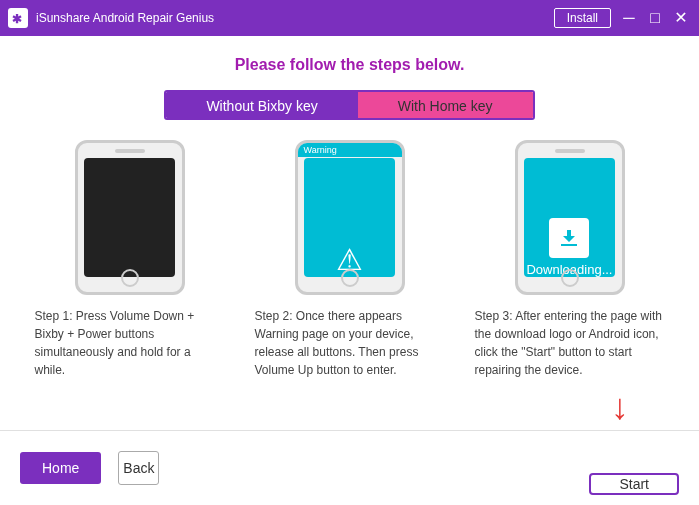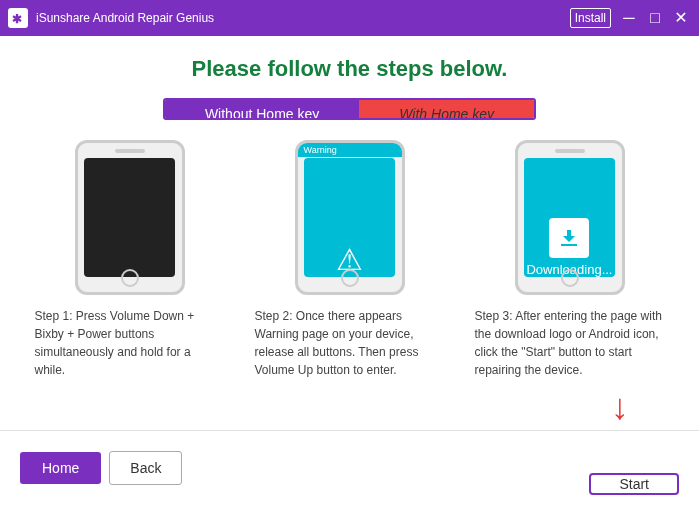--- a/index.html
+++ b/index.html
@@ -35,21 +35,21 @@
     .title-bar-icon svg { width: 14px; height: 14px; }
     .title-bar-title {
       flex: 1;
       font-size: 12px;
       font-weight: 500;
     }
     .title-bar-install {
       background: transparent;
       color: white;
       border: 1px solid white;
-      padding: 2px 4px;
+      padding: 2px 12px;
       font-size: 12px;
       cursor: pointer;
       border-radius: 2px;
       margin-right: 8px;
     }
     .title-bar-controls {
       display: flex;
       gap: 6px;
       align-items: center;
     }
@@ -70,23 +70,23 @@
       flex: 1;
       background: white;
       display: flex;
       flex-direction: column;
       align-items: center;
       padding: 20px 20px 0;
       overflow: hidden;
     }
 
     .page-heading {
-      font-size: 22px;
+      font-size: 16px;
       font-weight: 700;
-      color: #15803d;
+      color: #a21caf;
       margin-bottom: 16px;
     }
 
     
     .tabs {
       display: flex;
       border: 2px solid #7b2fbe;
       border-radius: 3px;
       margin-bottom: 20px;
       overflow: hidden;
@@ -96,23 +96,22 @@
       font-size: 14px;
       cursor: pointer;
       border: none;
       outline: none;
     }
     .tab.active {
       background: #7b2fbe;
       color: white;
     }
     .tab.inactive {
-      background: #ef4444;
+      background: #ec4899;
       color: #333;
-      font-style: italic;
     }
 
     
     .steps-container {
       display: flex;
       gap: 30px;
       justify-content: center;
       width: 100%;
       margin-bottom: 10px;
     }
@@ -251,37 +250,37 @@
       line-height: 1;
     }
 
     
     .bottom-bar {
       display: flex;
       align-items: center;
       padding: 10px 20px;
       background: white;
       border-top: 1px solid #e0e0e0;
-      gap: 8px;
+      gap: 17px;
       flex-shrink: 0;
     }
     .btn-home {
       background: #7b2fbe;
       color: white;
       border: none;
       padding: 8px 22px;
       font-size: 14px;
       border-radius: 3px;
       cursor: pointer;
     }
     .btn-back {
       background: white;
       color: #333;
       border: 1px solid #aaa;
-      padding: 8px 20px;
+      padding: 8px 4px;
       font-size: 14px;
       border-radius: 3px;
       cursor: pointer;
     }
     .spacer { flex: 1; }
     .btn-start {
       background: white;
       color: #333;
       border: 2px solid #7b2fbe;
       padding: 1px 28px;
@@ -307,21 +306,21 @@
     <button class="title-btn">─</button>
     <button class="title-btn">□</button>
     <button class="title-btn">✕</button>
   </div>
 </div>
 
 <div class="main-content">
   <h1 class="page-heading">Please follow the steps below.</h1>
 
   <div class="tabs">
-    <button class="tab active">Without Home key</button>
+    <button class="tab active">Without Bixby key</button>
     <button class="tab inactive">With Home key</button>
   </div>
 
   <div class="steps-container">
 
     <div class="step">
       <div class="phone-mockup">
         <div class="phone-top-speaker"></div>
         <div class="phone-btn-left"></div>
         <div class="phone-btn-right"></div>

